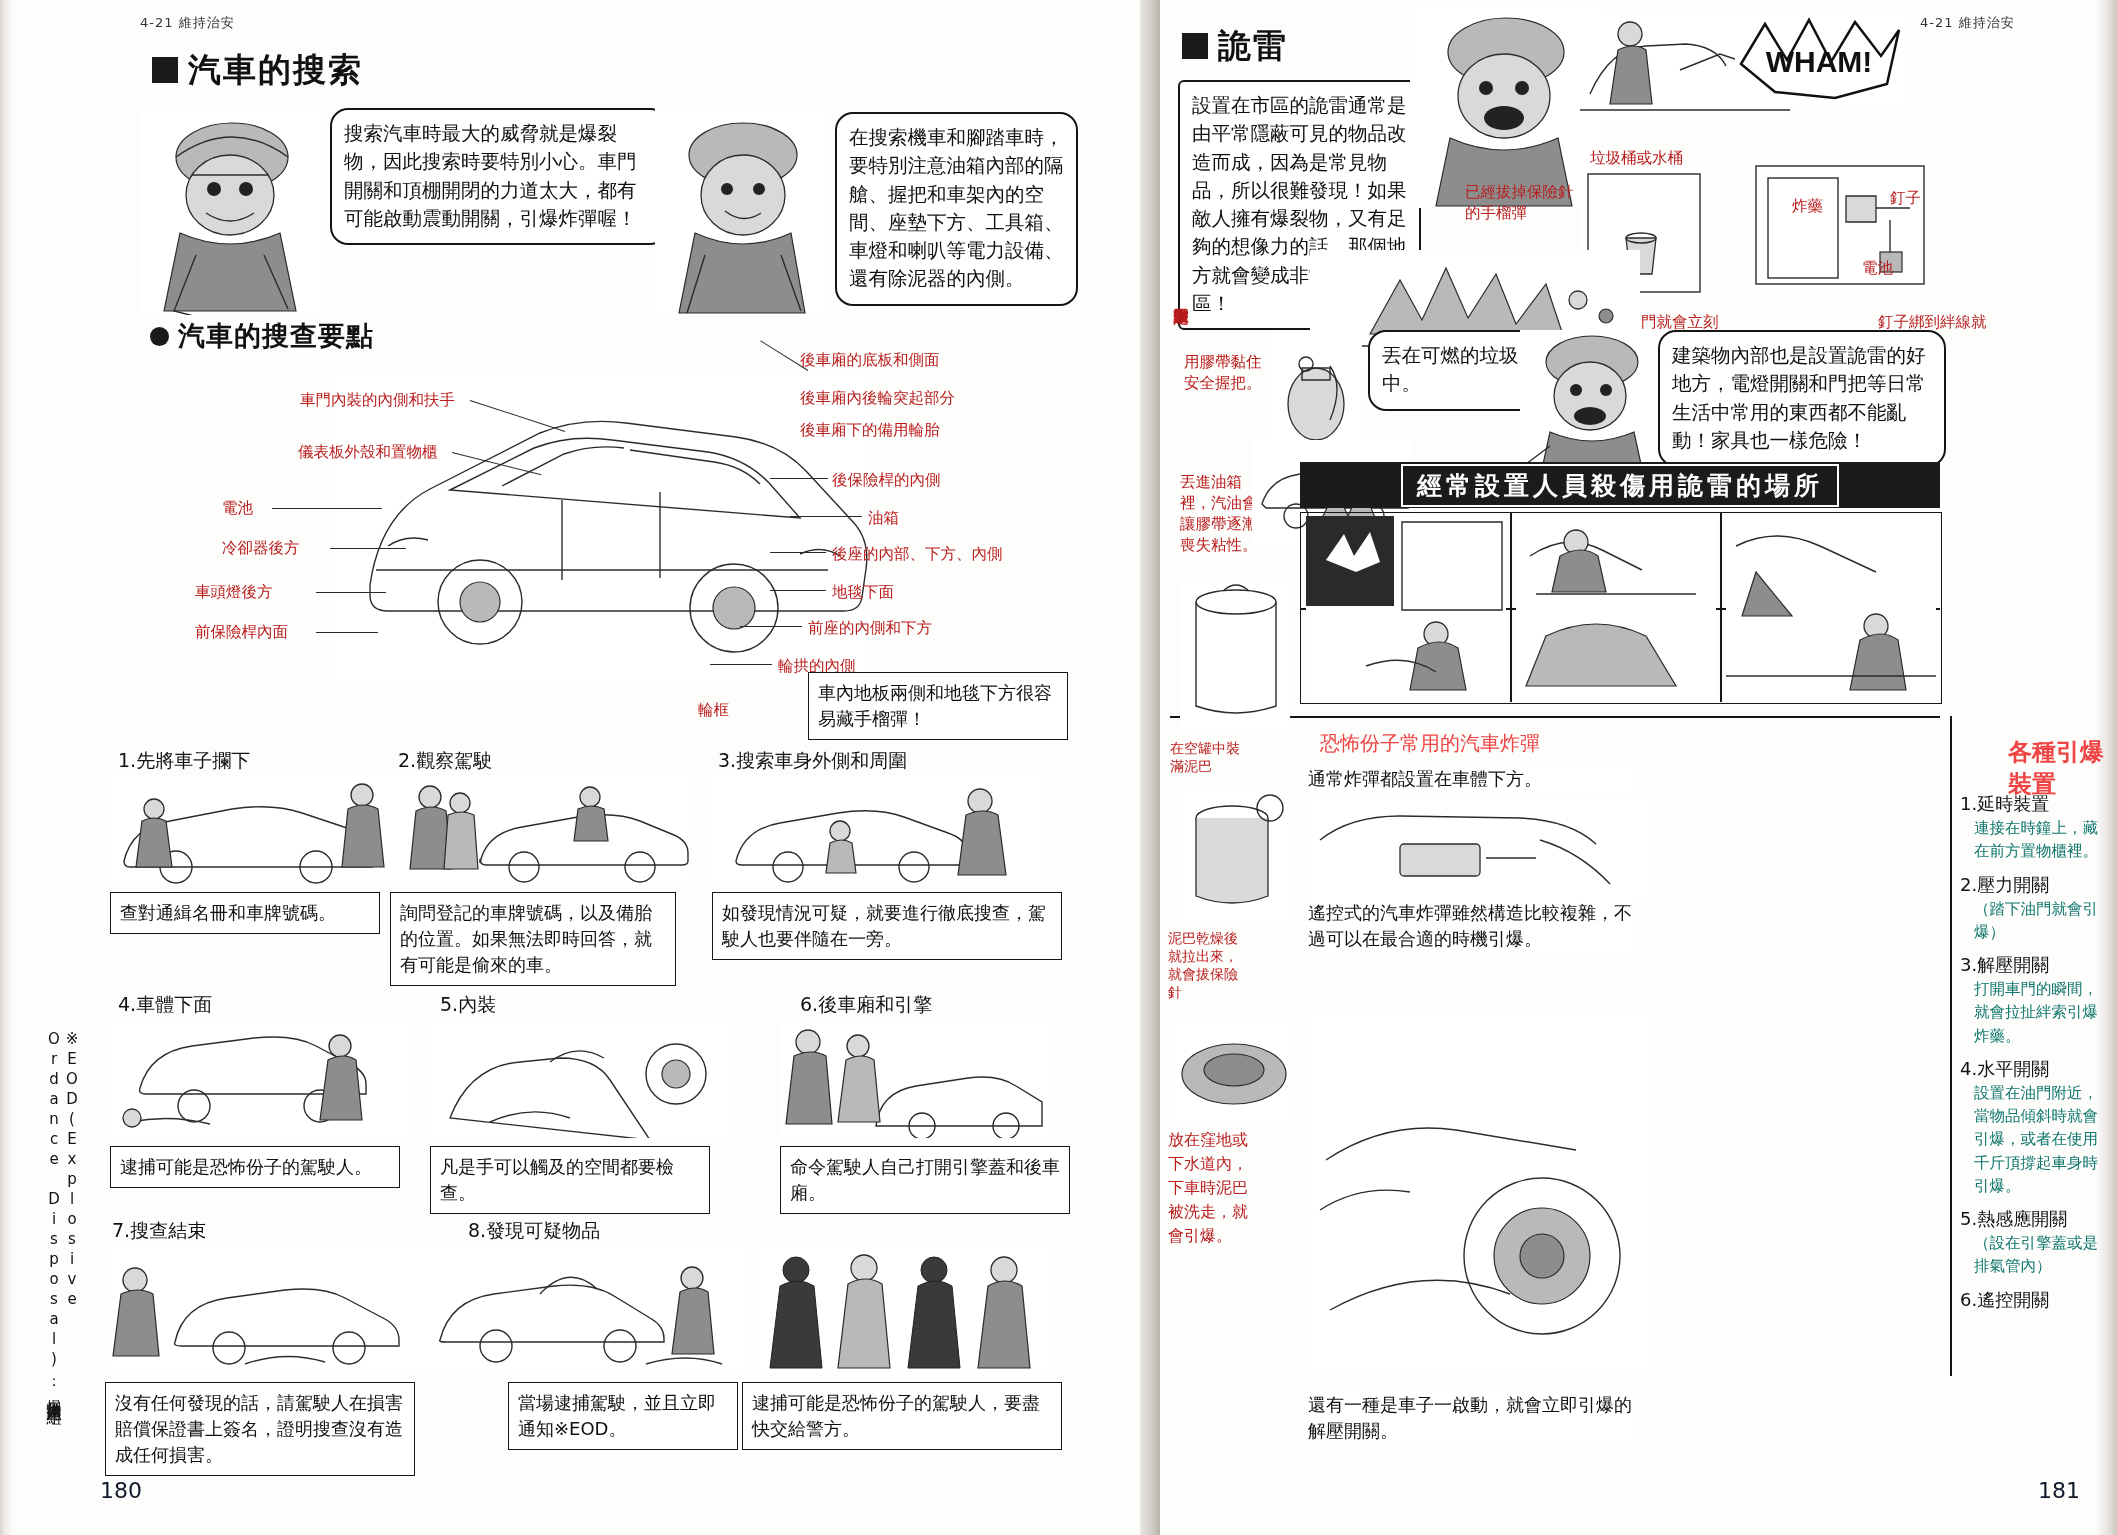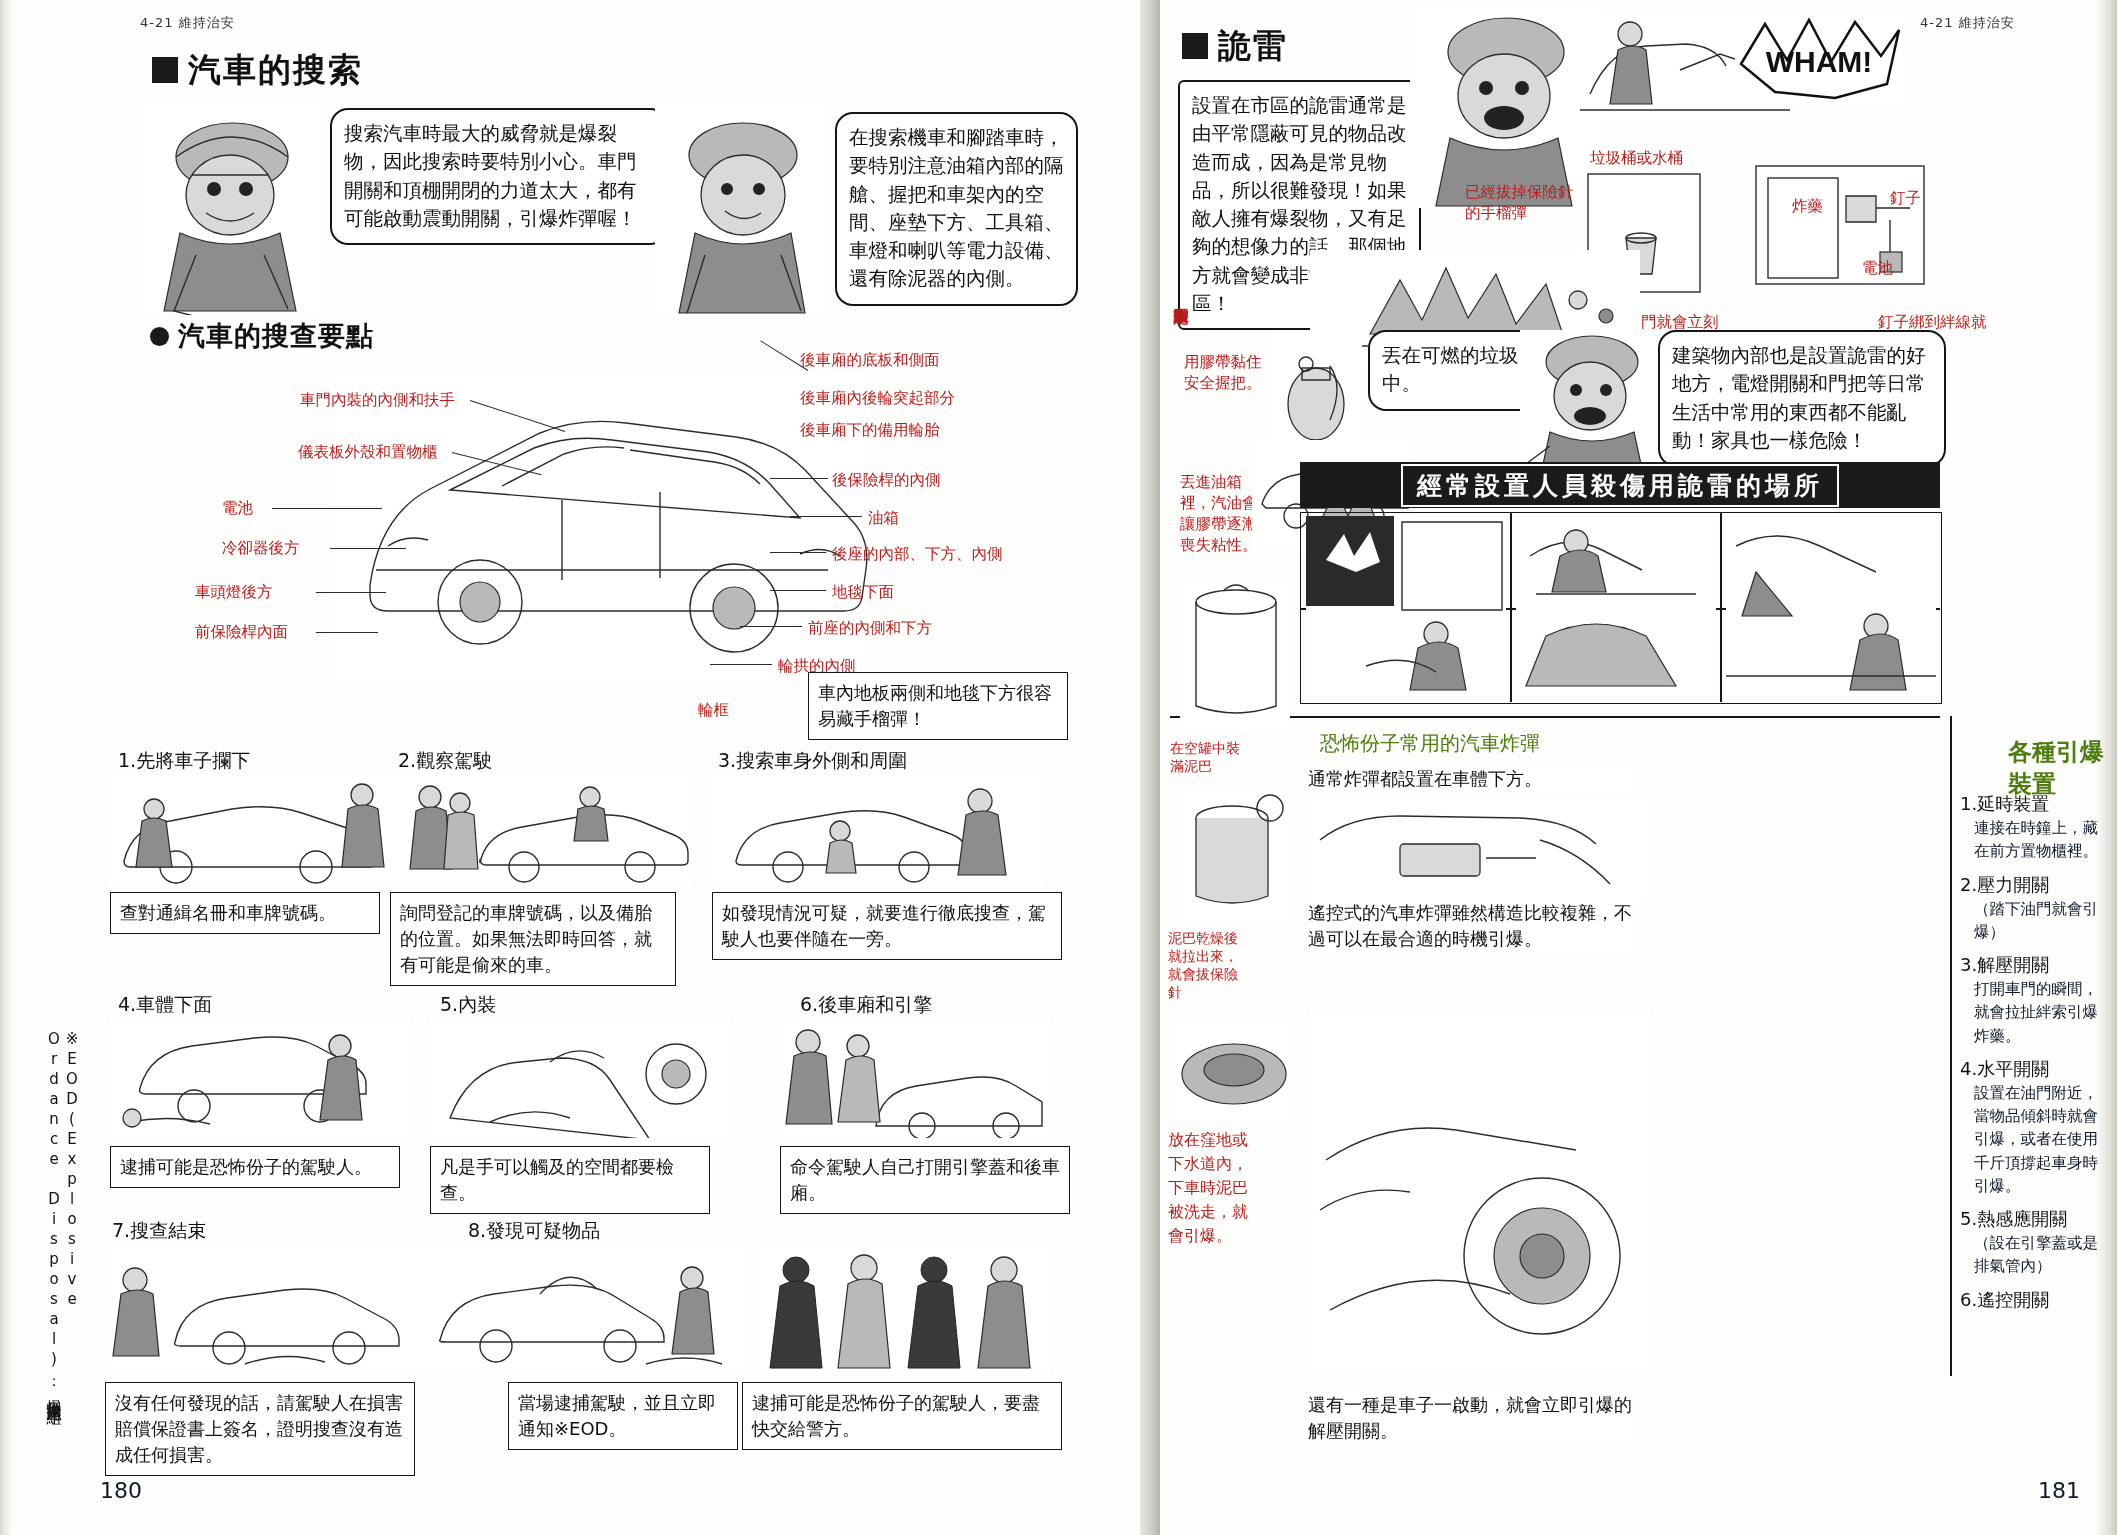--- a/index.html
+++ b/index.html
@@ -56,25 +56,25 @@
     font-size:15px;letter-spacing:2px;color:#111;}
 
   
   .banner{position:absolute;background:#1b1b1b;color:#fff;display:flex;align-items:center;
     justify-content:center;font-size:25px;font-weight:bold;letter-spacing:4px;}
   .banner .inner{border:2px solid #fff;padding:3px 14px;}
 
   .blk-tag{position:absolute;background:#1b1b1b;color:#fff;font-size:15px;padding:3px 6px;letter-spacing:1px;}
 
   .frame{position:absolute;border:1.8px solid #161616;}
-  .frame-t{position:absolute;font-size:20px;color:#4d7c0f;}
+  .frame-t{position:absolute;font-size:20px;color:#ef4444;}
 
   .list{position:absolute;font-size:18px;line-height:1.5;color:#111;}
   .list .it{margin-bottom:7px;}
-  .list .sub{font-size:15.5px;display:block;padding-left:14px;color:#0f172a;}
+  .list .sub{font-size:15.5px;display:block;padding-left:14px;color:#0f766e;}
 
   .hline{position:absolute;background:#161616;height:1.6px;}
   .vline{position:absolute;background:#161616;width:1.6px;}
 
   
   .sk{fill:none;stroke:#2b2b2b;stroke-width:1.4;}
   .skf{fill:#d9d9d9;stroke:#2b2b2b;stroke-width:1.3;}
   .skf2{fill:#b9b9b9;stroke:#2b2b2b;stroke-width:1.2;}
   .skf3{fill:#8d8d8d;stroke:#2b2b2b;stroke-width:1.2;}
   .skdark{fill:#3a3a3a;stroke:#222;stroke-width:1;}

